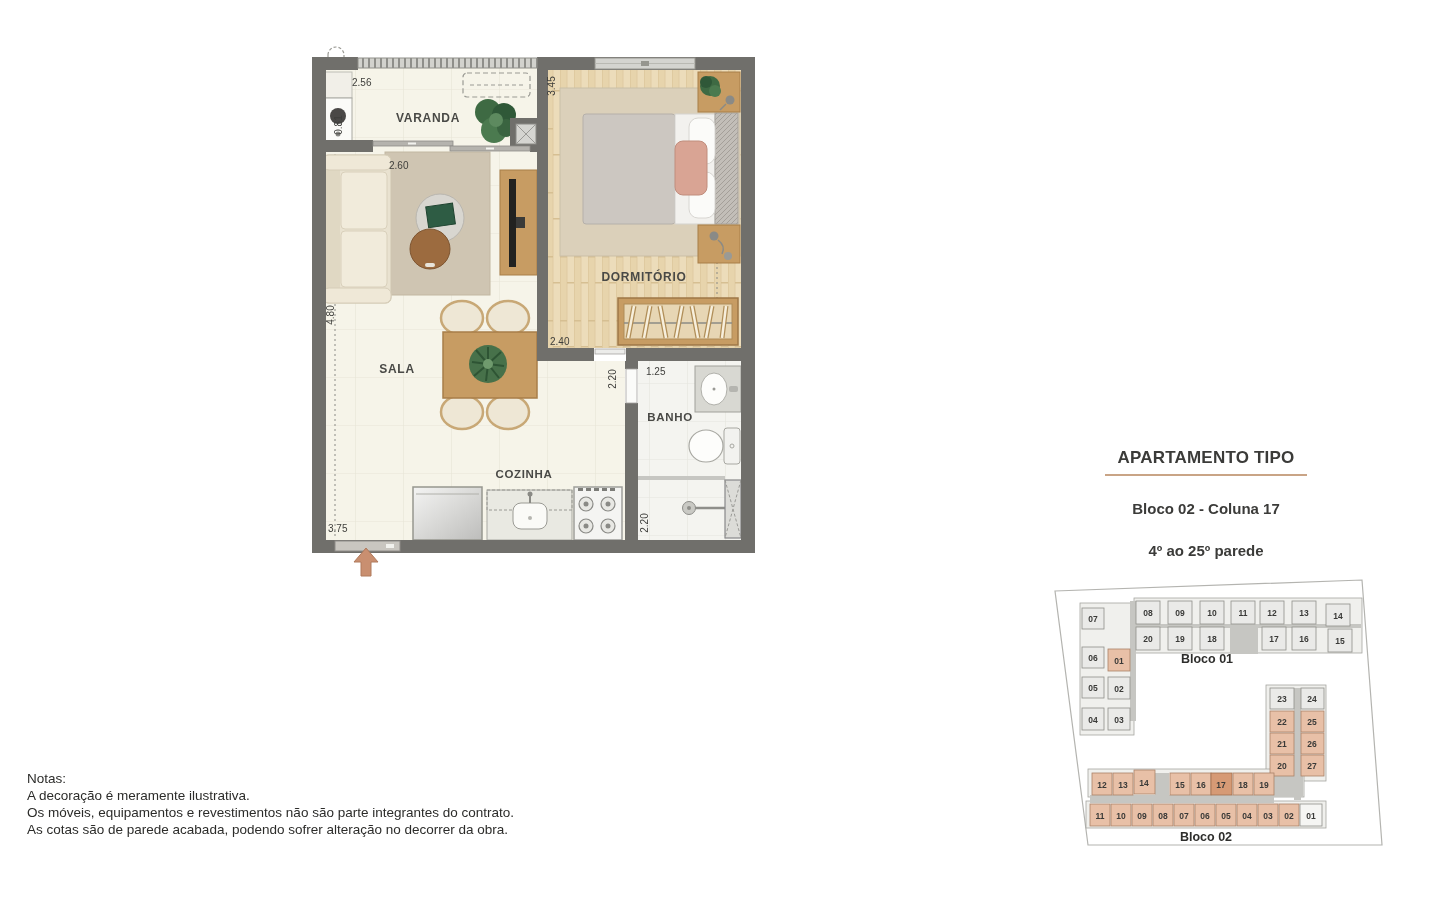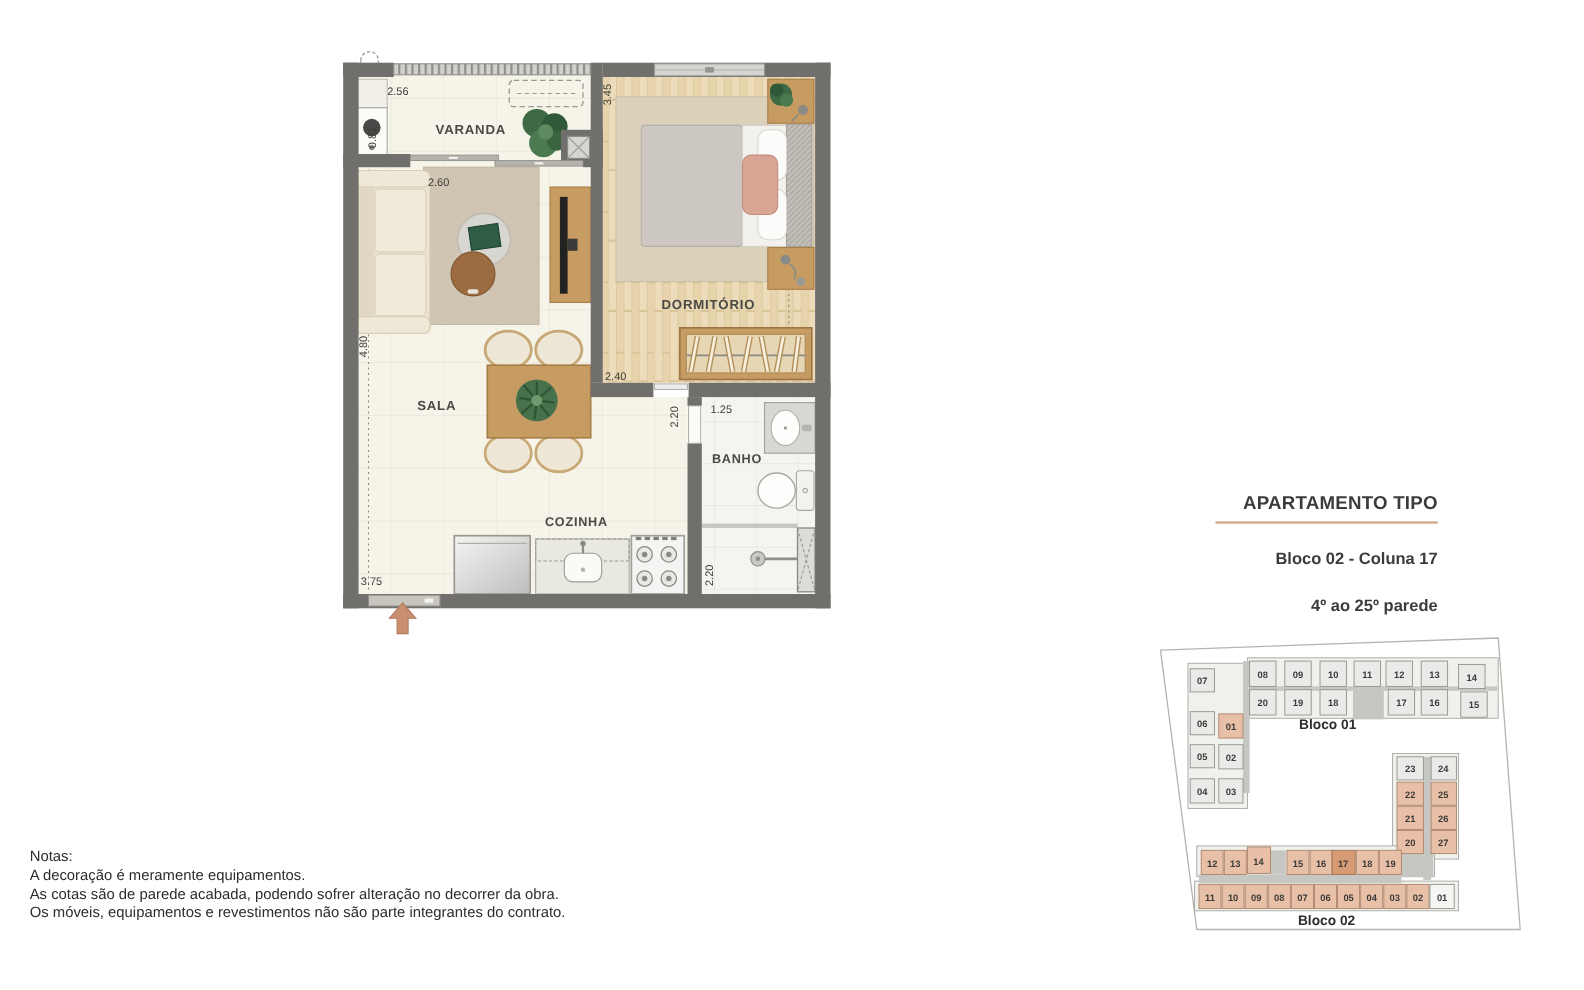--- a/index.html
+++ b/index.html
@@ -6,21 +6,21 @@
   body{
     width:1440px;height:900px;position:relative;background:#ffffff;
     font-family:"Liberation Sans", sans-serif;overflow:hidden;
   }
   
   #plan-svg{position:absolute;left:308px;top:42px;}
   .dim{font-size:10px;fill:#3e3e3b;}
   .room-label{font-size:11.5px;font-weight:bold;fill:#494946;letter-spacing:.06em;}
   .room-label.big{font-size:12px;}
   
-  #title-block{position:absolute;left:1105px;top:448px;width:202px;text-align:right;color:#3b3b39;}
+  #title-block{position:absolute;left:1105px;top:448px;width:202px;text-align:center;color:#3b3b39;}
   #title-block .ttl{font-size:17px;font-weight:bold;letter-spacing:.2px;}
   #title-block .rule{border:0;border-top:2px solid #c9a486;margin:6px 0 9px 0;}
   #title-block .sub{font-size:15px;font-weight:bold;line-height:18px;margin-top:24px;}
   
   #sitemap-svg{position:absolute;left:1050px;top:577px;}
   .u-gray{fill:#eaeae8;stroke:#8f8f8a;stroke-width:.8;}
   .u-salmon{fill:#e8c0a7;stroke:#ab8268;stroke-width:.8;}
   .u-hi{fill:#d69a75;stroke:#a06f4e;stroke-width:.8;}
   .u-white{fill:#f5f5f3;stroke:#8f8f8a;stroke-width:.8;}
   .strip{fill:#f0f0ed;stroke:#a5a5a0;stroke-width:.8;}
@@ -551,16 +551,16 @@
         <rect class="u-white" x="250" y="227" width="22" height="22"></rect>
         <text class="unit-num" x="261" y="242">01</text>
       </g>
 
     <text class="bloco-label" x="156" y="264">Bloco 02</text>
   </g>
 </svg>
 
 <div id="notes">
   <div>Notas:</div>
-  <div>A decoração é meramente equipamentos.</div>
+  <div>A decoração é meramente ilustrativa.</div>
+  <div>Os móveis, equipamentos e revestimentos não são parte integrantes do contrato.</div>
   <div>As cotas são de parede acabada, podendo sofrer alteração no decorrer da obra.</div>
-  <div>Os móveis, equipamentos e revestimentos não são parte integrantes do contrato.</div>
 </div>
 
 </body></html>

